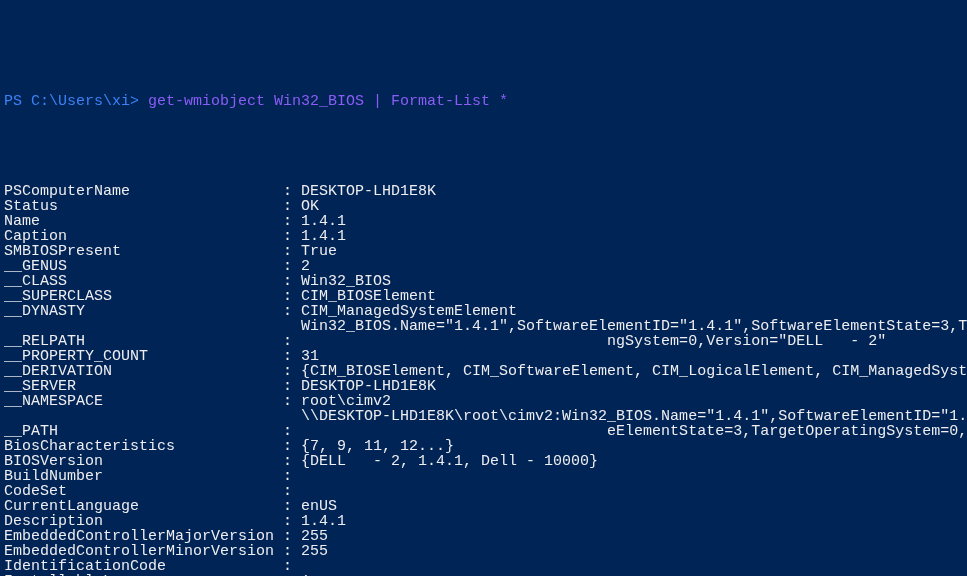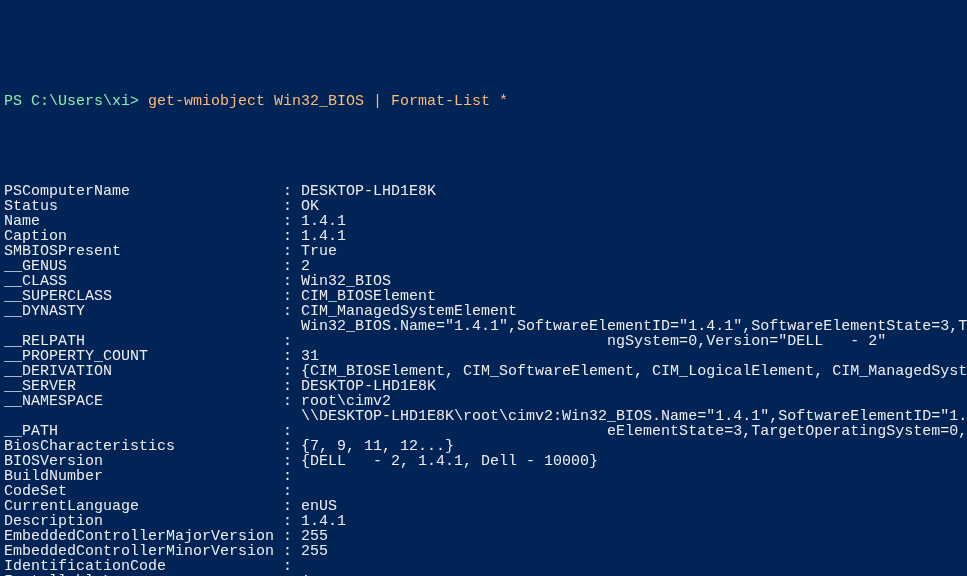--- a/index.html
+++ b/index.html
@@ -9,22 +9,22 @@
     color:#eeedf0;
     font-family: "NSimSun","SimSun","Consolas","Courier New",monospace;
     font-size:15px;
     line-height:15px;
     overflow:hidden;
     white-space:pre;
   }
   .term {
     padding:4px 4px 0 4px;
   }
-  .prompt { color:#86efac; }
-  .cmd { color:#fdba74; }
+  .prompt { color:#3b82f6; }
+  .cmd { color:#8b5cf6; }
   .row { display:block; }
   .k { display:inline-block;text-align:center; }
   .c { display:inline-block; }
   .v { display:inline-block;font-family:Liberation Mono, monospace; }
   .spacer { height:15px; }
 </style>
 </head>
 <body>
 
 

